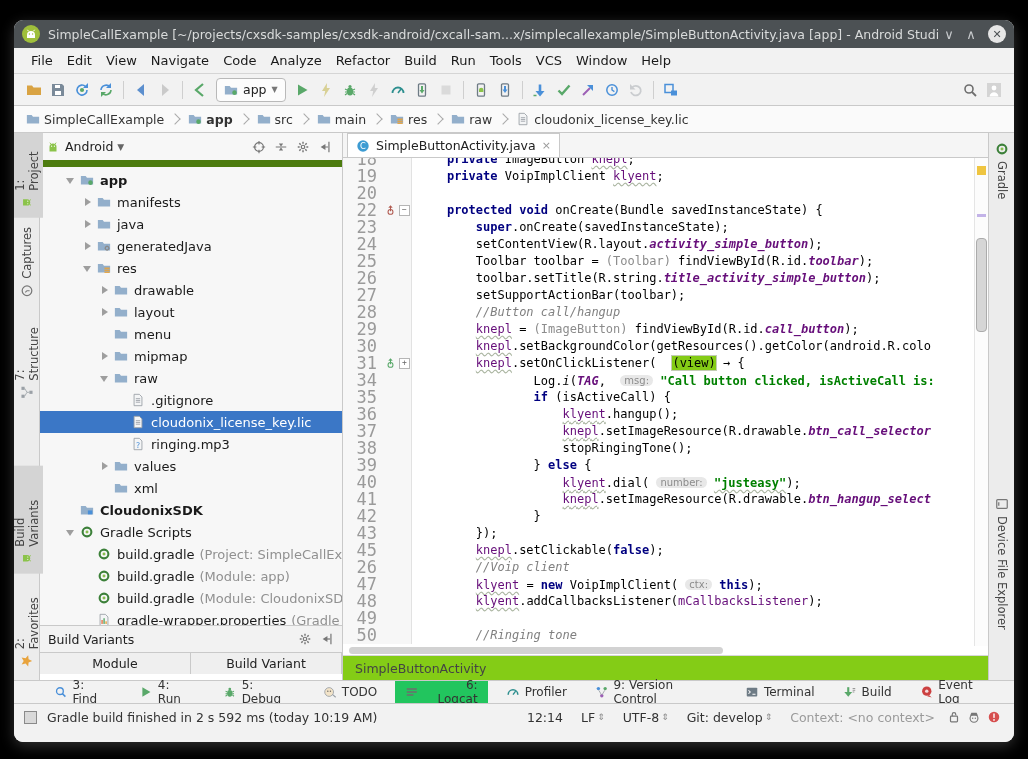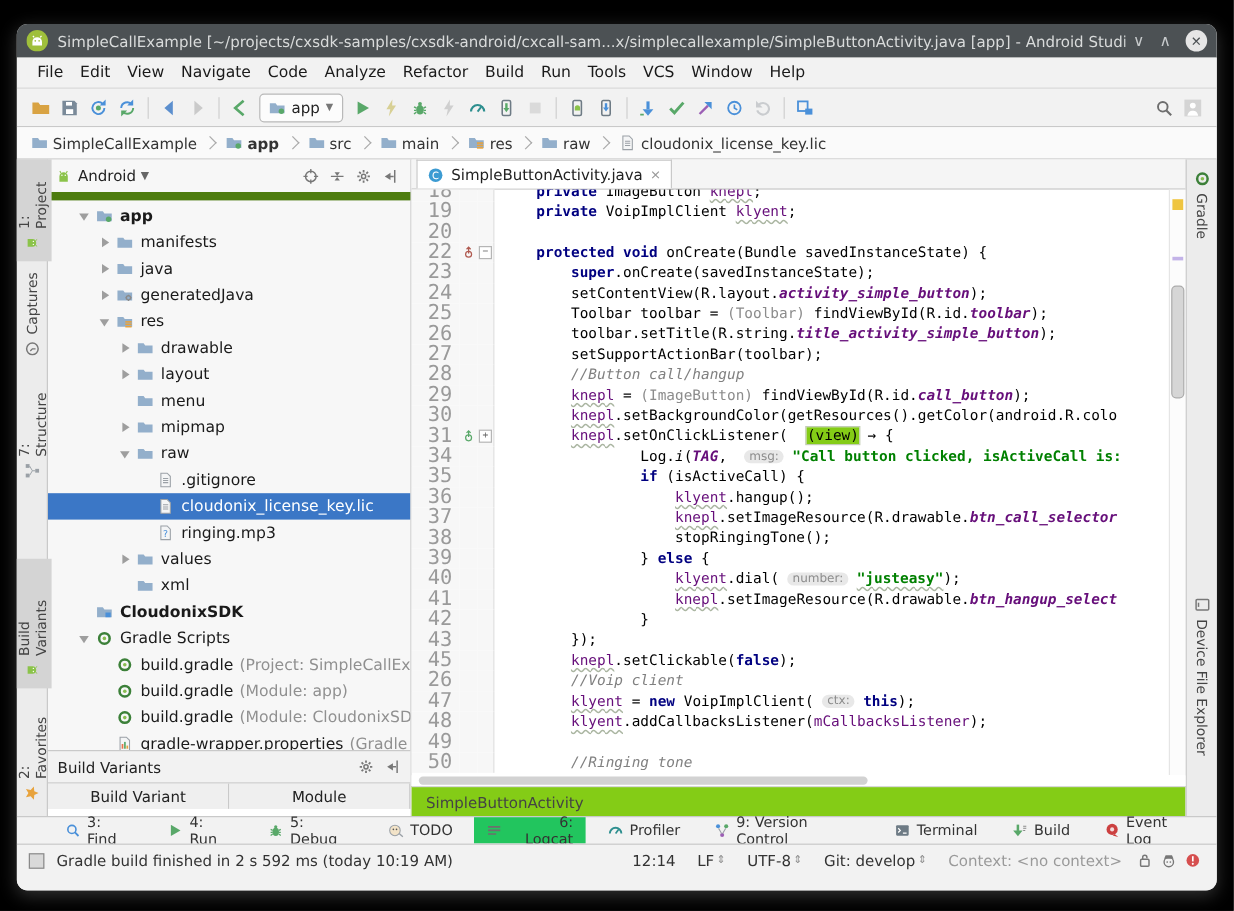--- a/index.html
+++ b/index.html
@@ -677,22 +677,22 @@
             </span>
           <span id="bvhide" style="margin-left:8px;">
               <svg class="ic14" viewBox="0 0 16 16">
                 <path stroke="#777" stroke-width="1.4" d="M12.5 2v12"></path>
                 <polygon points="3,8 8.5,4.5 8.5,11.5" fill="#777"></polygon>
                 <path stroke="#777" stroke-width="1.4" d="M8 8h3.5"></path>
               </svg>
             </span>
         </div>
         <div id="bvtable">
+            <div class="th">Module</div>
             <div class="th">Build Variant</div>
-            <div class="th">Module</div>
           </div>
         <div id="bvrow"></div>
       </div>
     </div>
 
     <div id="editor">
       <div id="tabbar">
         <div class="etab">
           <span id="tabic">
               <svg class="ic14" viewBox="0 0 16 16">

